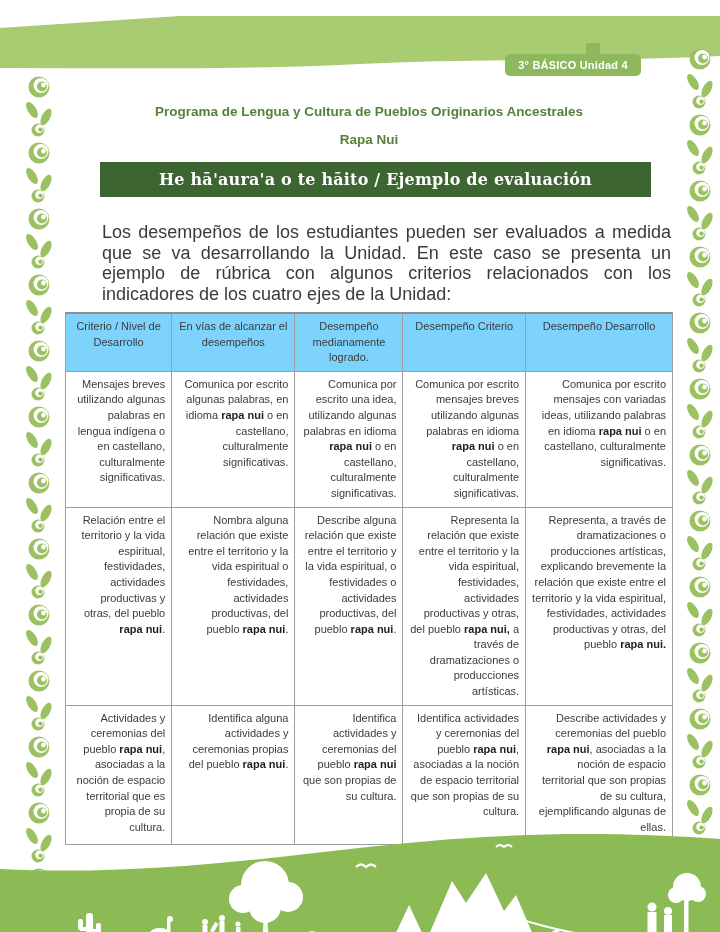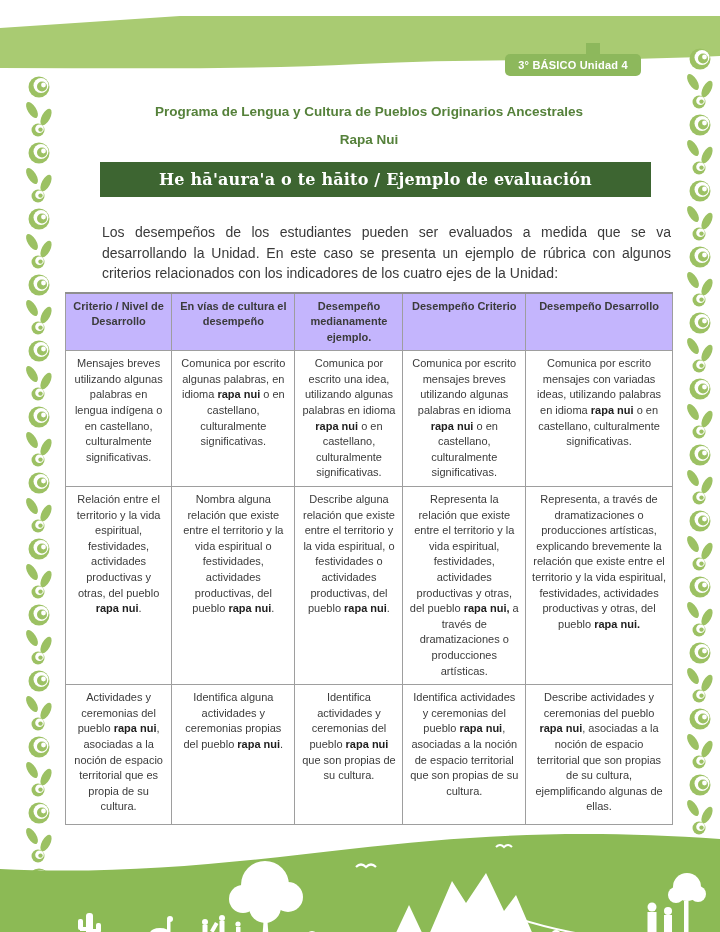--- a/index.html
+++ b/index.html
@@ -29,29 +29,29 @@
   .strip-left{left:22px;top:58px;height:802px;}
   .strip-right{left:683px;top:30px;height:830px;}
 
   
   .content{position:absolute;left:65px;top:80px;width:608px;z-index:2;}
   .program-title{margin-top:8px;text-align:center;color:var(--title-green);font-weight:bold;font-size:13.5px;}
   .subtitle{margin-top:13px;text-align:center;color:var(--title-green);font-weight:bold;font-size:13.5px;}
   .banner{margin:15px 22px 0 35px;height:35px;background:var(--banner-green);color:#fff;
           font-family:"DejaVu Serif","Liberation Serif",serif;font-weight:bold;font-size:16px;
           text-align:center;line-height:35px;letter-spacing:.2px;}
-  .intro{margin:25px 2px 0 37px;text-align:justify;font-size:14px;line-height:20.5px;color:var(--text);}
+  .intro{margin:25px 2px 0 37px;text-align:justify;font-size:18px;line-height:20.5px;color:var(--text);}
 
   
   .table-clip{margin-top:8px;height:533px;overflow:hidden;border-bottom:1px solid var(--table-border);}
   table.rubric{width:100%;border-collapse:collapse;table-layout:fixed;border-top:2px solid #8f8f8f;}
   table.rubric th,table.rubric td{border:1px solid var(--table-border);vertical-align:top;
     font-size:11px;line-height:15.6px;color:#3b3b3b;}
-  table.rubric th{font-weight:bold;text-align:center;padding:5px 4px;height:52px;background:#c4b5fd;}
-  table.rubric td{text-align:center;padding:5px 6px;}
+  table.rubric th{font-weight:normal;text-align:center;padding:5px 4px;height:52px;background:#7dd3fc;}
+  table.rubric td{text-align:right;padding:5px 6px;}
   table.rubric td b,table.rubric th b{color:#1f1f1f;}
   tr.r0 td{height:130px;} tr.r1 td{height:152px;} tr.r2 td{height:142px;}
 
   
   .landscape{position:absolute;left:0;bottom:0;width:720px;height:125px;z-index:4;}
   .fill-band{fill:var(--band-green);}
   .fill-pattern{fill:var(--pattern-green);}
   .fill-land{fill:var(--landscape-green);}
 </style>
 </head>
@@ -101,22 +101,22 @@
         <colgroup>
           <col style="width:17.5%">
             <col style="width:20.3%">
             <col style="width:17.8%">
           <col style="width:20.2%">
             <col style="width:24.2%">
         </colgroup>
         <thead>
             <tr id="rubric-head">
               <th>Criterio / Nivel de Desarrollo</th>
-              <th>En vías de cultura el desempeño</th>
-              <th>Desempeño medianamente ejemplo.</th>
+              <th>En vías de alcanzar el desempeños</th>
+              <th>Desempeño medianamente logrado.</th>
               <th>Desempeño Criterio</th>
               <th>Desempeño Desarrollo</th>
             </tr>
           </thead>
         <tbody id="rubric-body">
             <tr class="r0">
               <td>Mensajes breves utilizando algunas palabras en lengua indígena o en castellano, culturalmente significativas.</td>
               <td>Comunica por escrito algunas palabras, en idioma <b>rapa nui</b> o en castellano, culturalmente significativas.</td>
               <td>Comunica por escrito una idea, utilizando algunas palabras en idioma <b>rapa nui</b> o en castellano, culturalmente significativas.</td>
               <td>Comunica por escrito mensajes breves utilizando algunas palabras en idioma <b>rapa nui</b> o en castellano, culturalmente significativas.</td>

